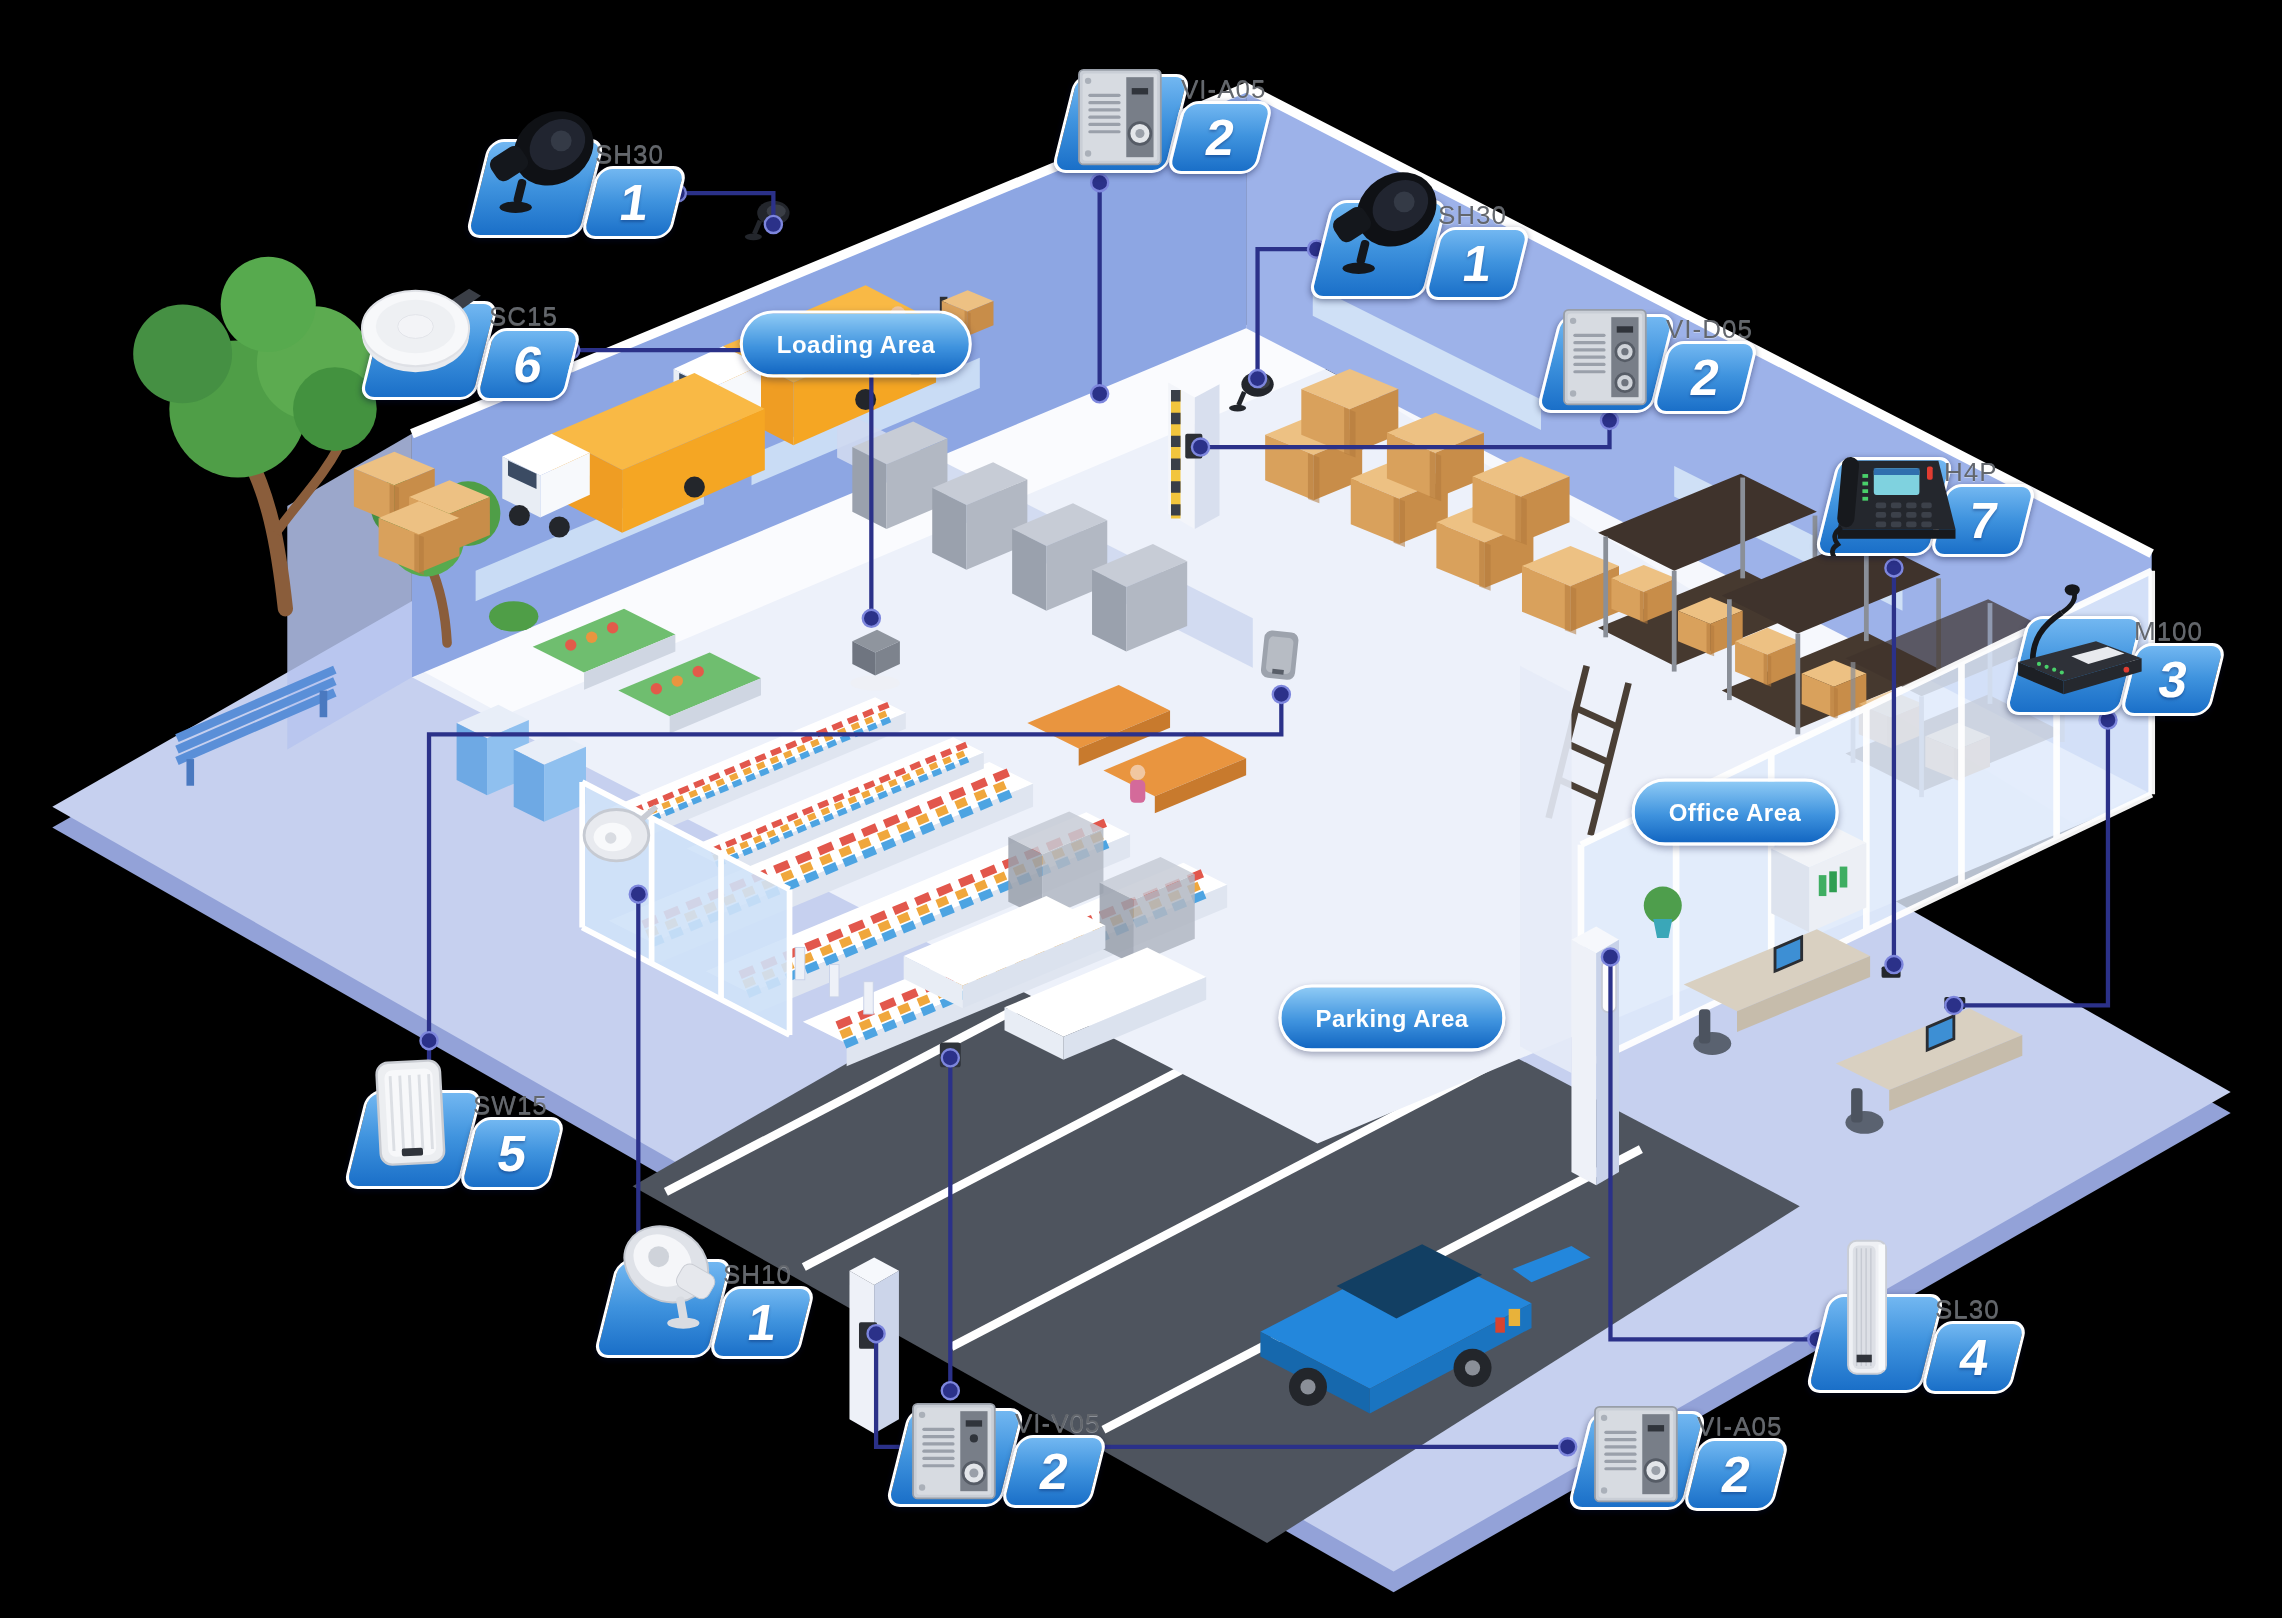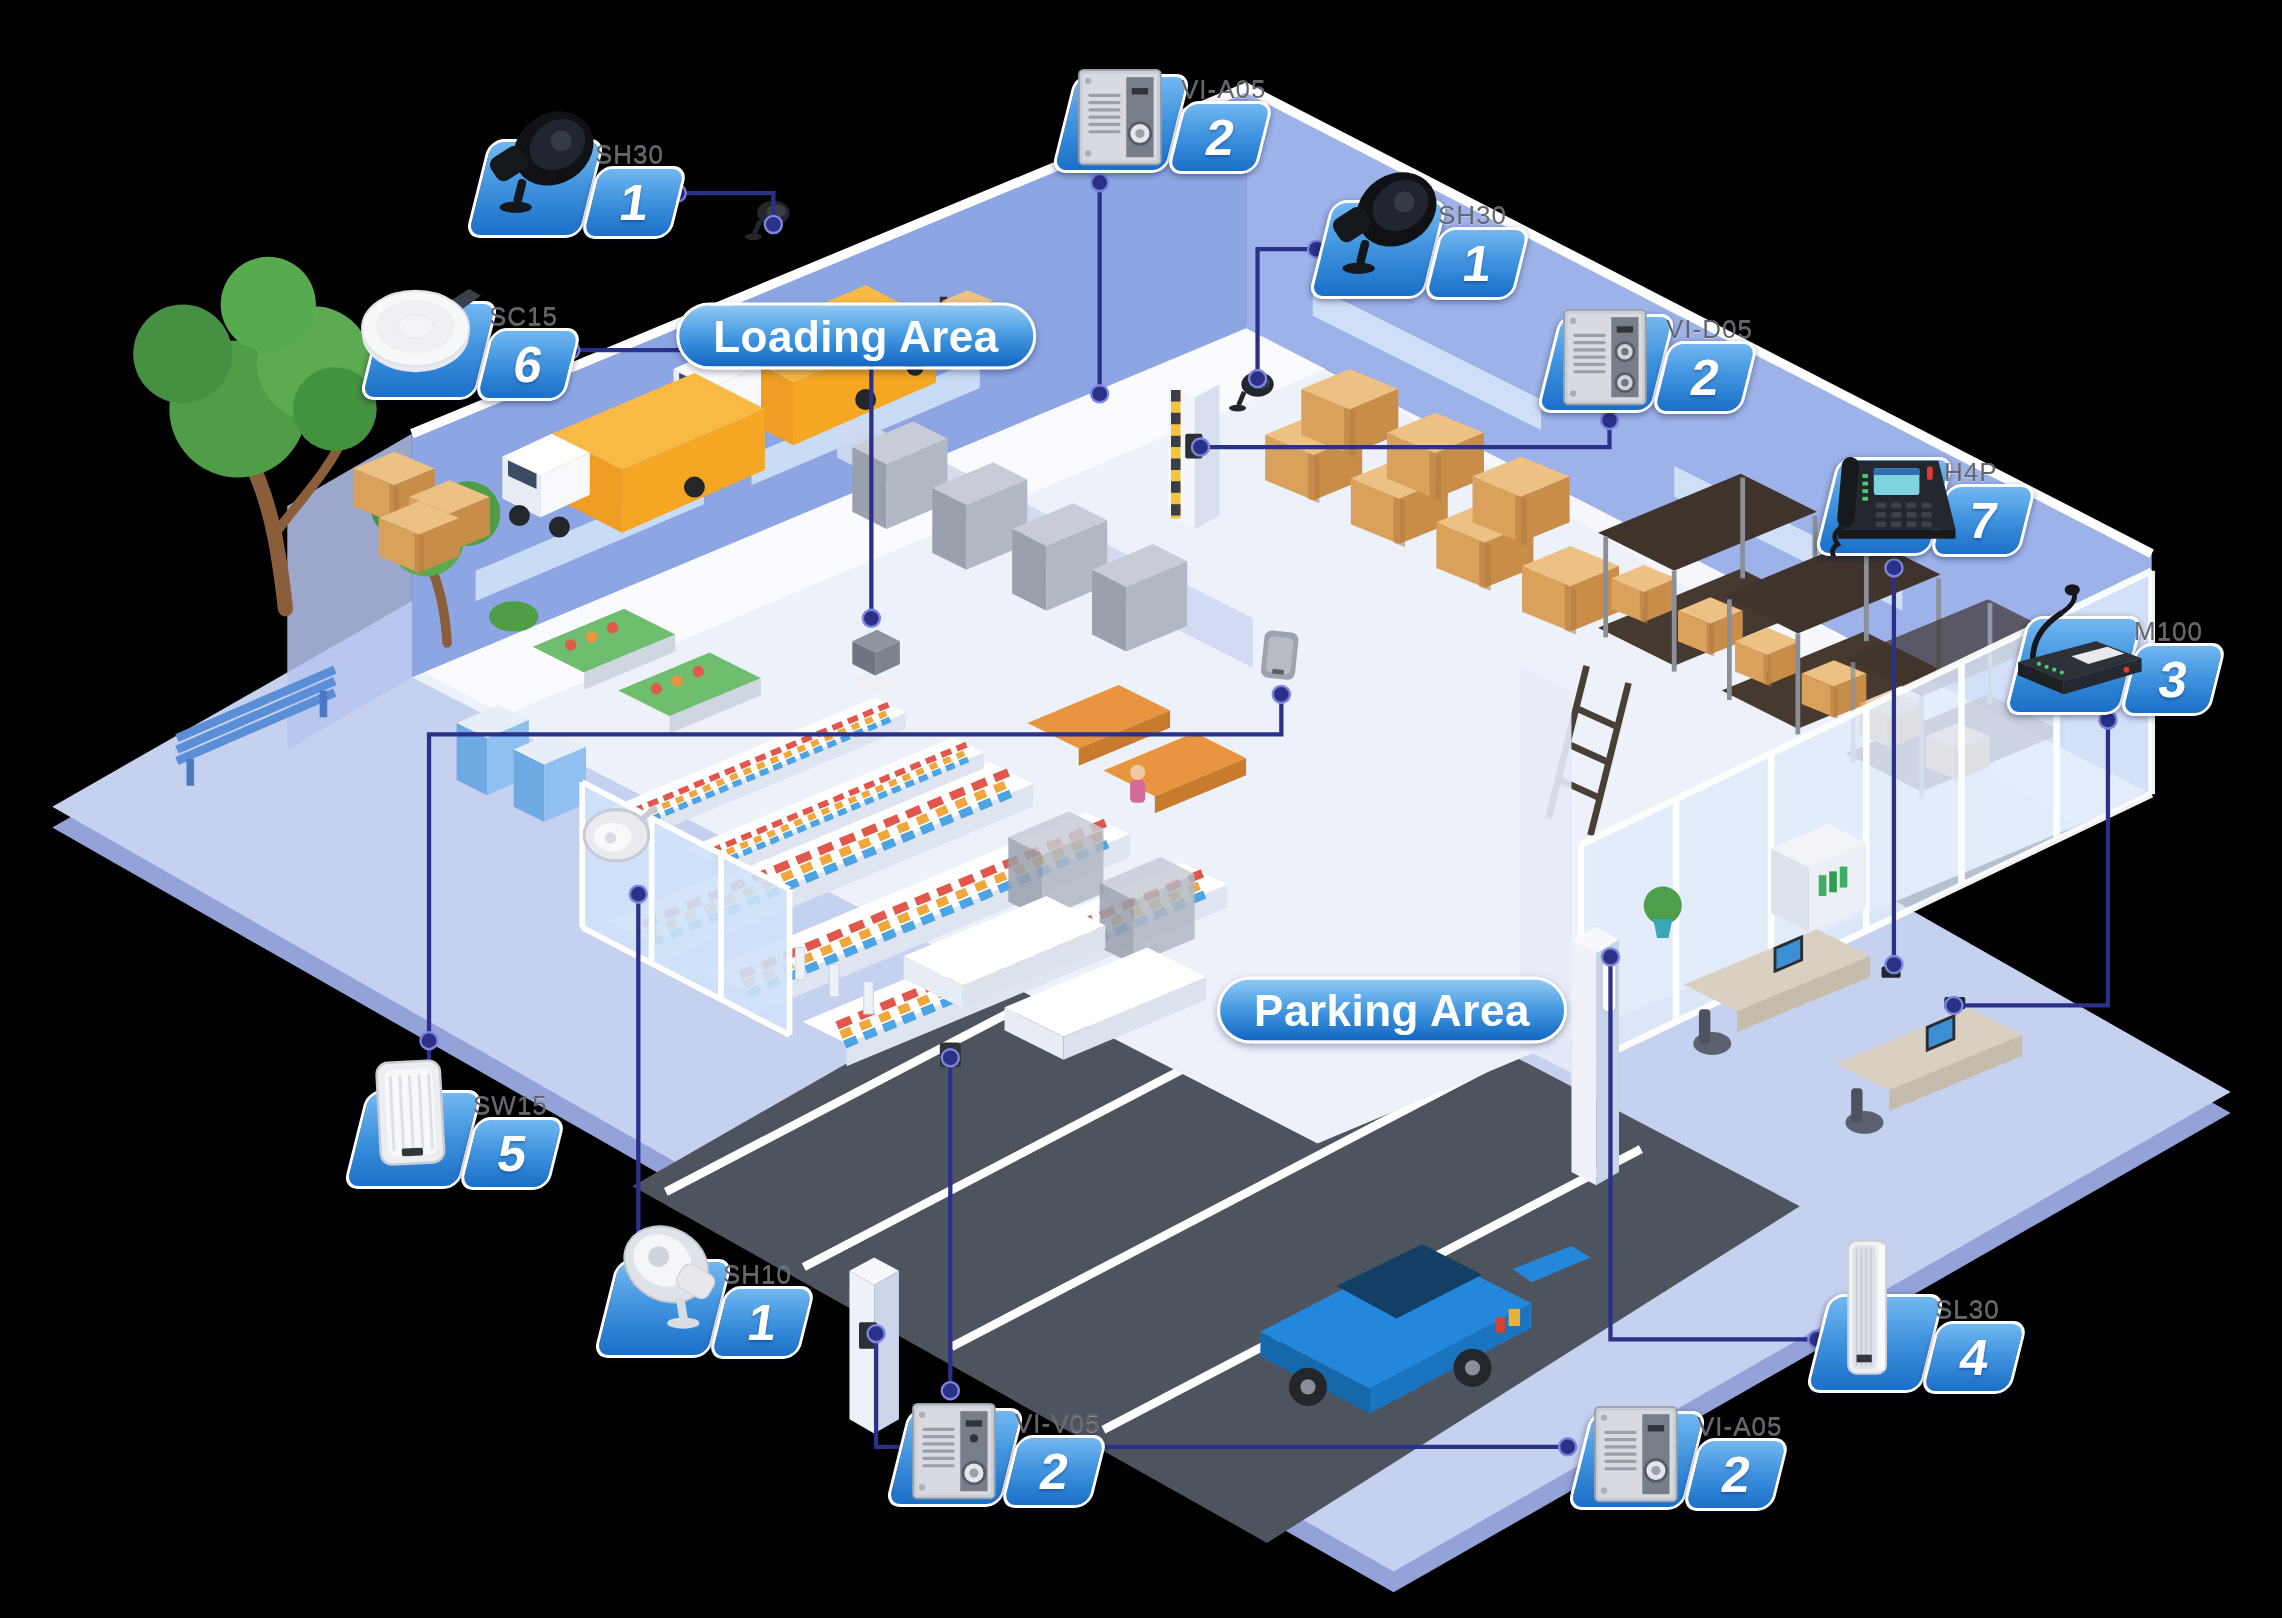--- a/index.html
+++ b/index.html
@@ -3,22 +3,22 @@
 <meta charset="utf-8">
 <style>
   html,body{margin:0;padding:0;background:#000;}
   #stage{position:relative;width:2283px;height:1619px;background:#000;overflow:hidden;
          font-family:"Liberation Sans",sans-serif;}
   #scene{position:absolute;left:0;top:0;}
   
   .pill{position:absolute;transform:translate(-50%,-50%);height:61px;padding:0 34px;
         display:flex;align-items:center;justify-content:center;white-space:nowrap;
         background:linear-gradient(180deg,#8ecaf5 0%,#3f93de 55%,#1266c2 100%);
-        border:3.8px solid #ffffff;border-radius:42px;color:#fff;font-size:44px;font-weight:700;
-        letter-spacing:0.5px;box-shadow:0 2.9px 7.6px rgba(5,15,60,.35);z-index:30;}
+        border:3.8px solid #ffffff;border-radius:42px;color:#fff;font-size:24px;font-weight:700;
+        letter-spacing:0.5px;box-shadow:0 2.9px 7.6px rgba(5,15,60,.35);z-index:30;margin-top:8px;}
   
   .badge{position:absolute;width:200px;height:95px;z-index:40;}
   .tile{position:absolute;background:linear-gradient(180deg,#72b7f1 0%,#3f93de 48%,#1a6fc8 100%);
         border:3.8px solid #fff;border-radius:15px;transform:skewX(-14deg);
         box-shadow:0 1.9px 6.7px rgba(0,10,50,.45);}
   .tile-left{left:0;top:0;width:110px;height:93px;}
   .tile-right{left:112px;top:27px;width:84px;height:67px;display:flex;align-items:center;justify-content:center;}
   .count{color:#fff;font-size:51px;font-weight:800;transform:skewX(6deg);line-height:1;
          text-shadow:0 1.9px 2.9px rgba(0,20,80,.35);}
   .model{position:absolute;left:118px;top:0;color:#63676d;font-size:26px;font-weight:400;
@@ -361,20 +361,21 @@
     <circle cx="999" cy="1462" r="9"></circle>
         <circle cx="999" cy="1112" r="9"></circle>
     <circle cx="1648" cy="1521" r="9"></circle>
         <circle cx="921" cy="1402" r="9"></circle>
     <circle cx="1910" cy="1408" r="9"></circle>
         <circle cx="1693" cy="1006" r="9"></circle>
   </g>
 </svg>
 
 <div class="pill" style="left:856px;top:336px">Loading Area</div>
+<div class="pill" style="left:1735px;top:804px">Office Area</div>
 <div class="pill" style="left:1392px;top:1010px">Parking Area</div>
 
 <div class="badge" style="left:477px;top:139px">
   <div class="tile tile-left"></div>
   <div class="tile tile-right">
         <span class="count">1</span>
       </div>
   <div class="model">SH30</div>
   <div class="dev" style="left:-11.4px;top:-38px">
     <svg width="143" height="128" viewBox="0 0 150 135">

